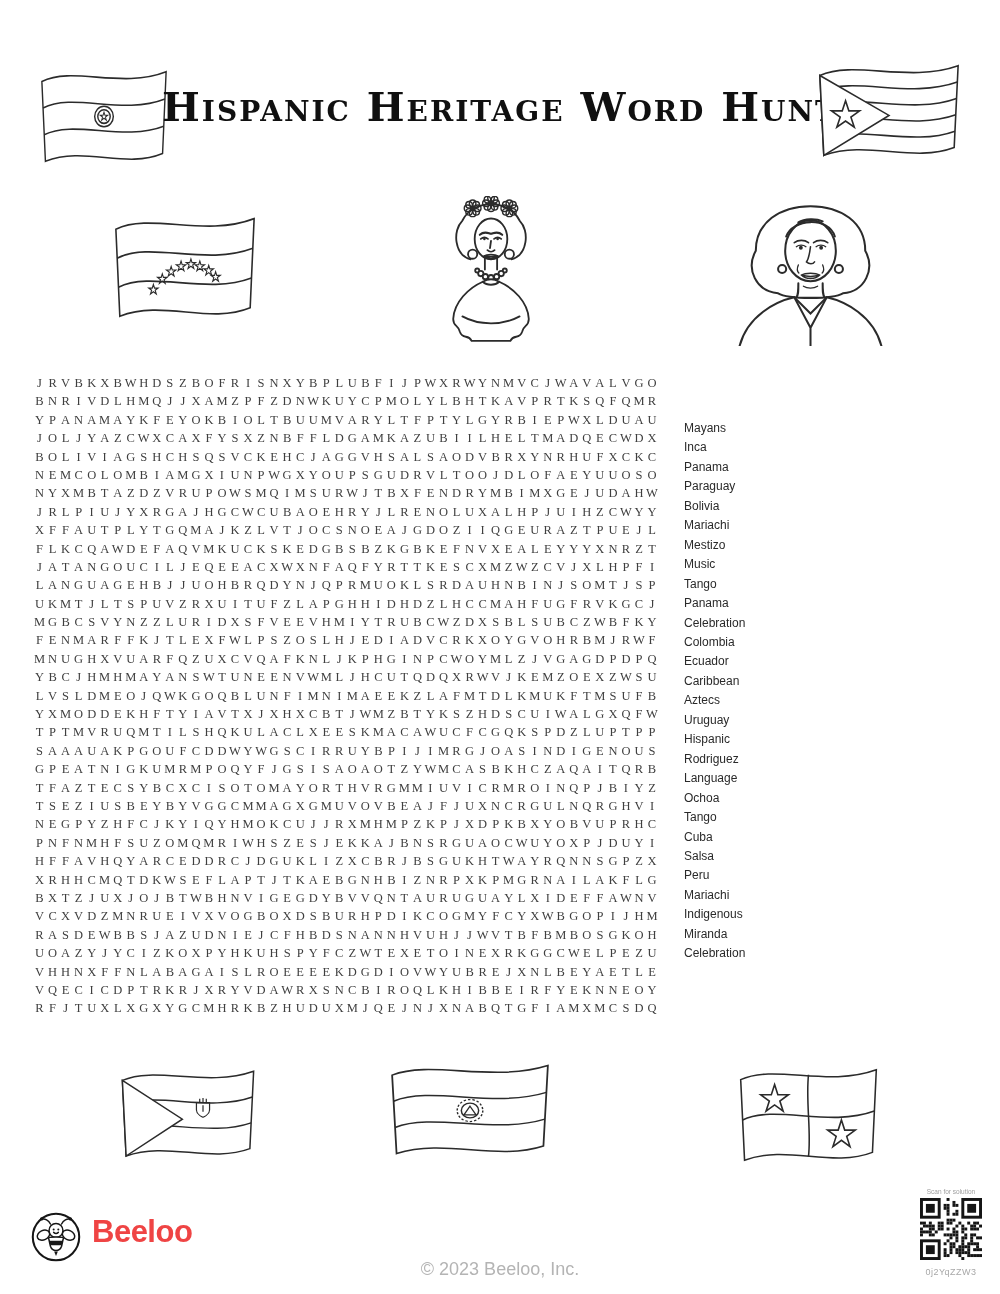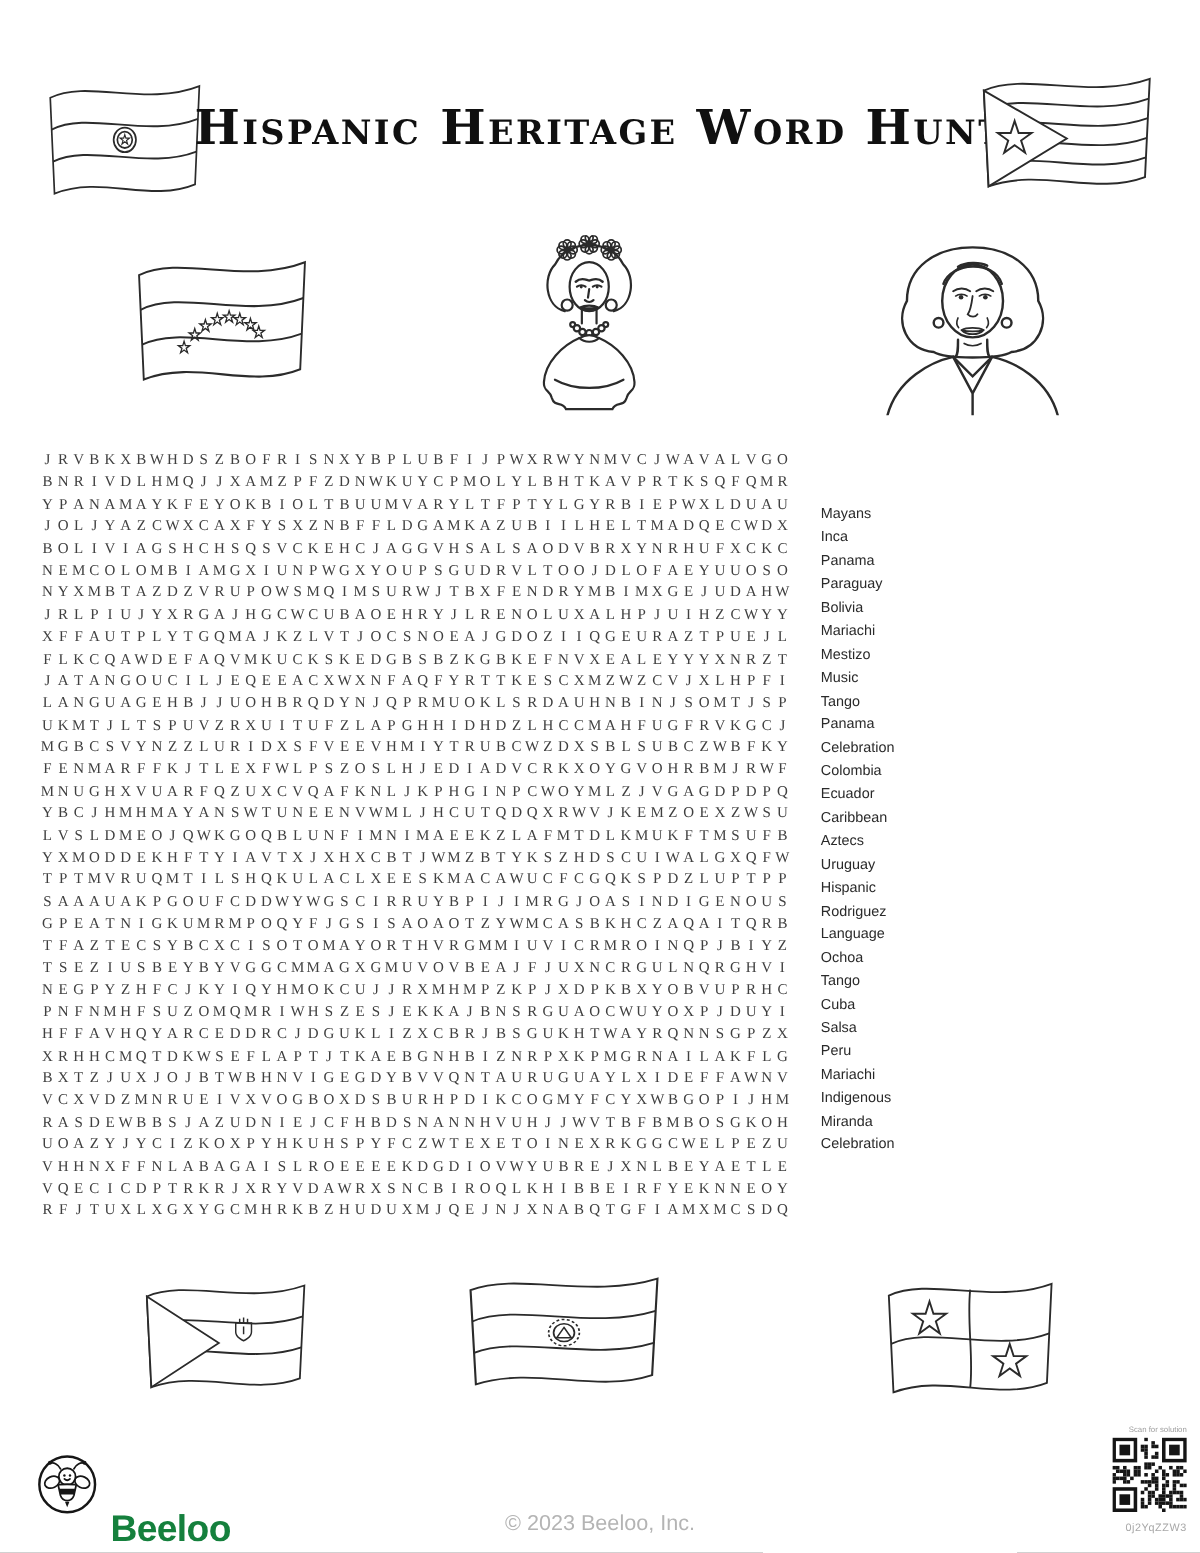--- a/index.html
+++ b/index.html
@@ -12,25 +12,25 @@
          font-size:40px;letter-spacing:2px;color:#101010;}
   .subtitle{position:absolute;left:0;right:0;top:138px;text-align:center;
          font-family:"DejaVu Serif",serif;font-weight:bold;font-variant:small-caps;
          font-size:22px;letter-spacing:2px;color:#101010;}
   .grid{position:absolute;left:33px;top:374px;width:628px;}
   .grid-row{display:flex;height:18.4px;}
   .cell{width:13.04px;text-align:center;font-size:12.5px;line-height:18.4px;
         color:#3f3f3f;font-family:"Liberation Serif",serif;}
   .words{position:absolute;left:684px;top:419px;margin:0;padding:0;list-style:none;}
   .words li{font-size:12px;line-height:19.45px;color:#2a2a2a;font-family:Liberation Sans, sans-serif;}
-  .brand{position:absolute;left:92px;top:1256px;font-family:"Liberation Sans",sans-serif;
-         font-weight:800;font-size:31px;color:#15803d;letter-spacing:-0.5px;}
+  .brand{position:absolute;left:92px;top:1214px;font-family:"Liberation Sans",sans-serif;
+         font-weight:800;font-size:31px;color:#ef4444;letter-spacing:-0.5px;}
   .copyright{position:absolute;left:0;right:0;top:1259px;text-align:center;
          font-family:"Liberation Sans",sans-serif;font-size:18px;color:#b4b4b4;}
-  .qr-block{position:absolute;left:913px;top:1188px;width:76px;text-align:right;
+  .qr-block{position:absolute;left:913px;top:1188px;width:76px;text-align:center;
          font-family:"Liberation Sans",sans-serif;}
   .qr-label{display:block;font-size:6.5px;color:#9e9e9e;margin-bottom:3px;}
   .qr-code{display:inline-block;width:62px;height:62px;}
   .qr-code svg{width:62px;height:62px;display:block;}
   .qr-string{display:block;font-size:9px;color:#a8a8a8;letter-spacing:0.5px;margin-top:3px;}
 </style>
 </head>
 <body>
 
 <svg width="0" height="0" style="position:absolute" aria-hidden="true">

